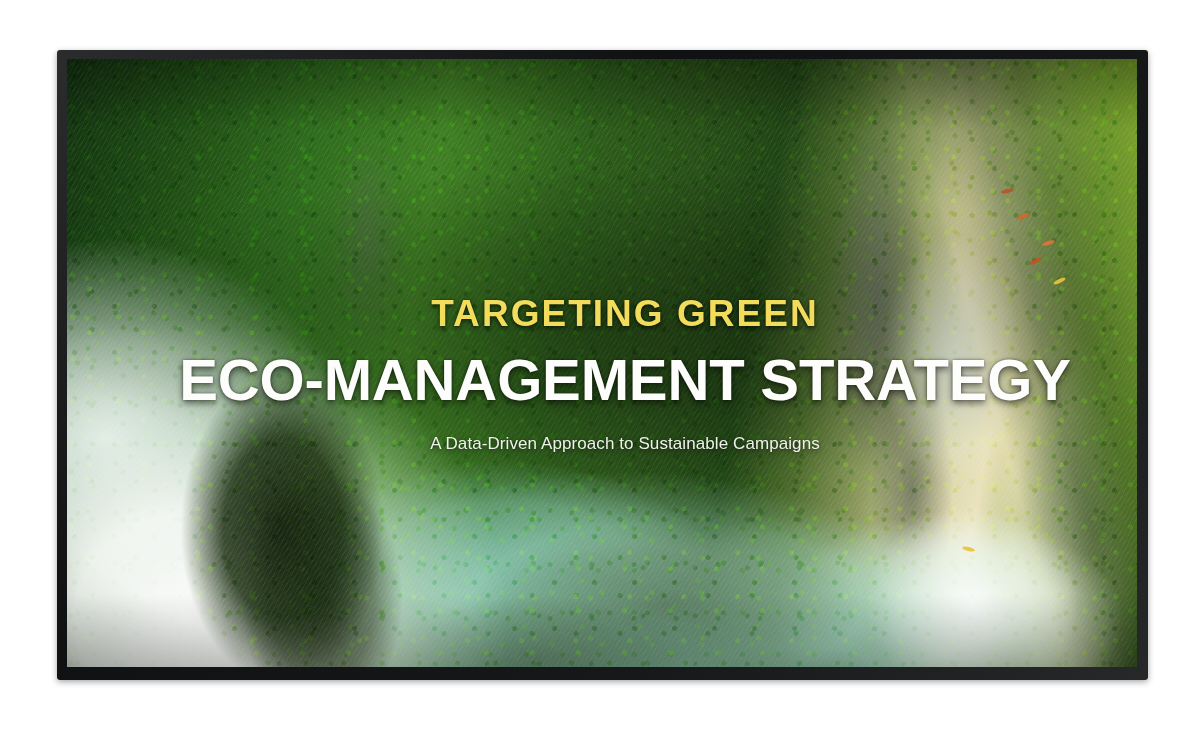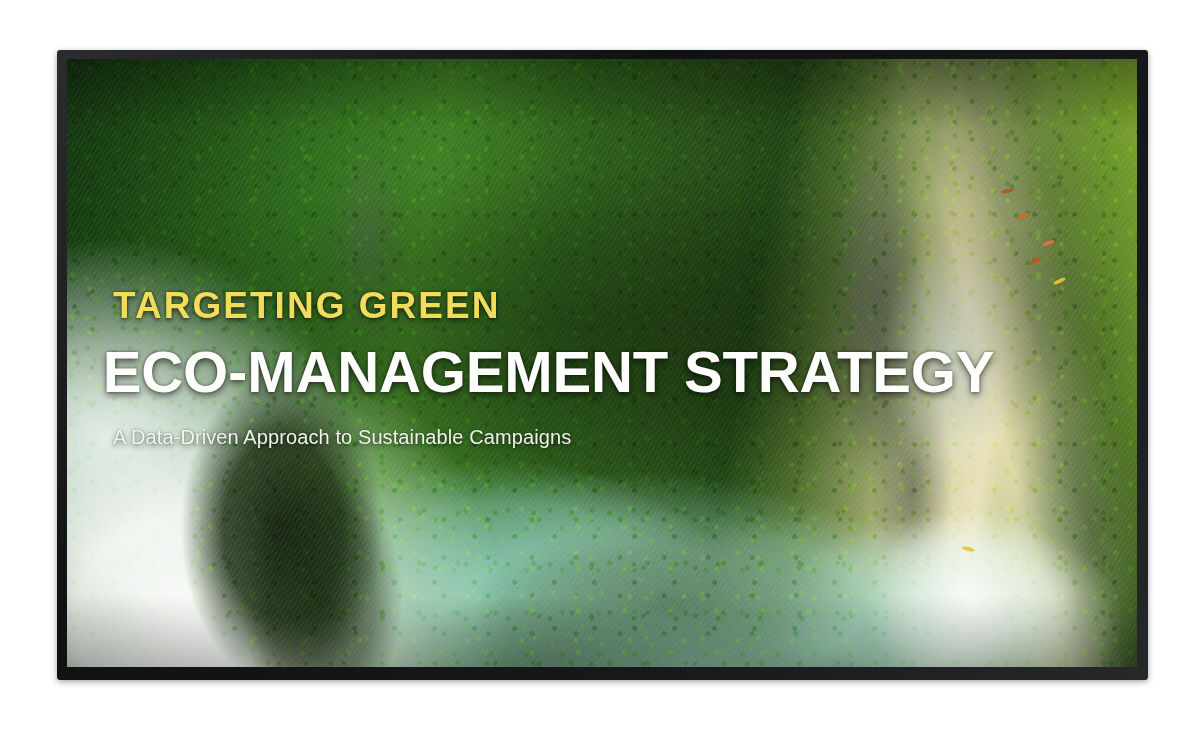--- a/index.html
+++ b/index.html
@@ -183,22 +183,22 @@
   .boat {
     position: absolute;
     border-radius: 50%;
     transform-origin: center;
   }
 
   
   #headline-block {
     position: absolute;
     left: 0; right: 0;
-    top: 228px;
-    text-align: left;
+    top: 236px;
+    text-align: center;
     pointer-events: none;
     padding-left: 46px;
   }
 
   #eyebrow-title {
     font-family: "Liberation Sans", sans-serif;
     font-weight: 700;
     font-size: 37px;
     letter-spacing: 0.055em;
     color: #f2dc5c;
@@ -217,21 +217,21 @@
     text-shadow: 0 3px 7px rgba(0,0,0,0.55), 0 0 3px rgba(0,0,0,0.45);
     line-height: 1.0;
     margin: 20px 0 0 0;
     white-space: nowrap;
     transform: scaleX(1.02);
   }
 
   #subtitle {
     font-family: "Liberation Sans", sans-serif;
     font-weight: 400;
-    font-size: 20px;
+    font-size: 17px;
     letter-spacing: 0.005em;
     color: #f6f7f3;
     text-shadow: 0 2px 6px rgba(0,0,0,0.55), 0 0 2px rgba(0,0,0,0.4);
     line-height: 1.0;
     margin: 26px 0 0 0;
     white-space: nowrap;
     opacity: 0.97;
   }
 </style>
 </head>

